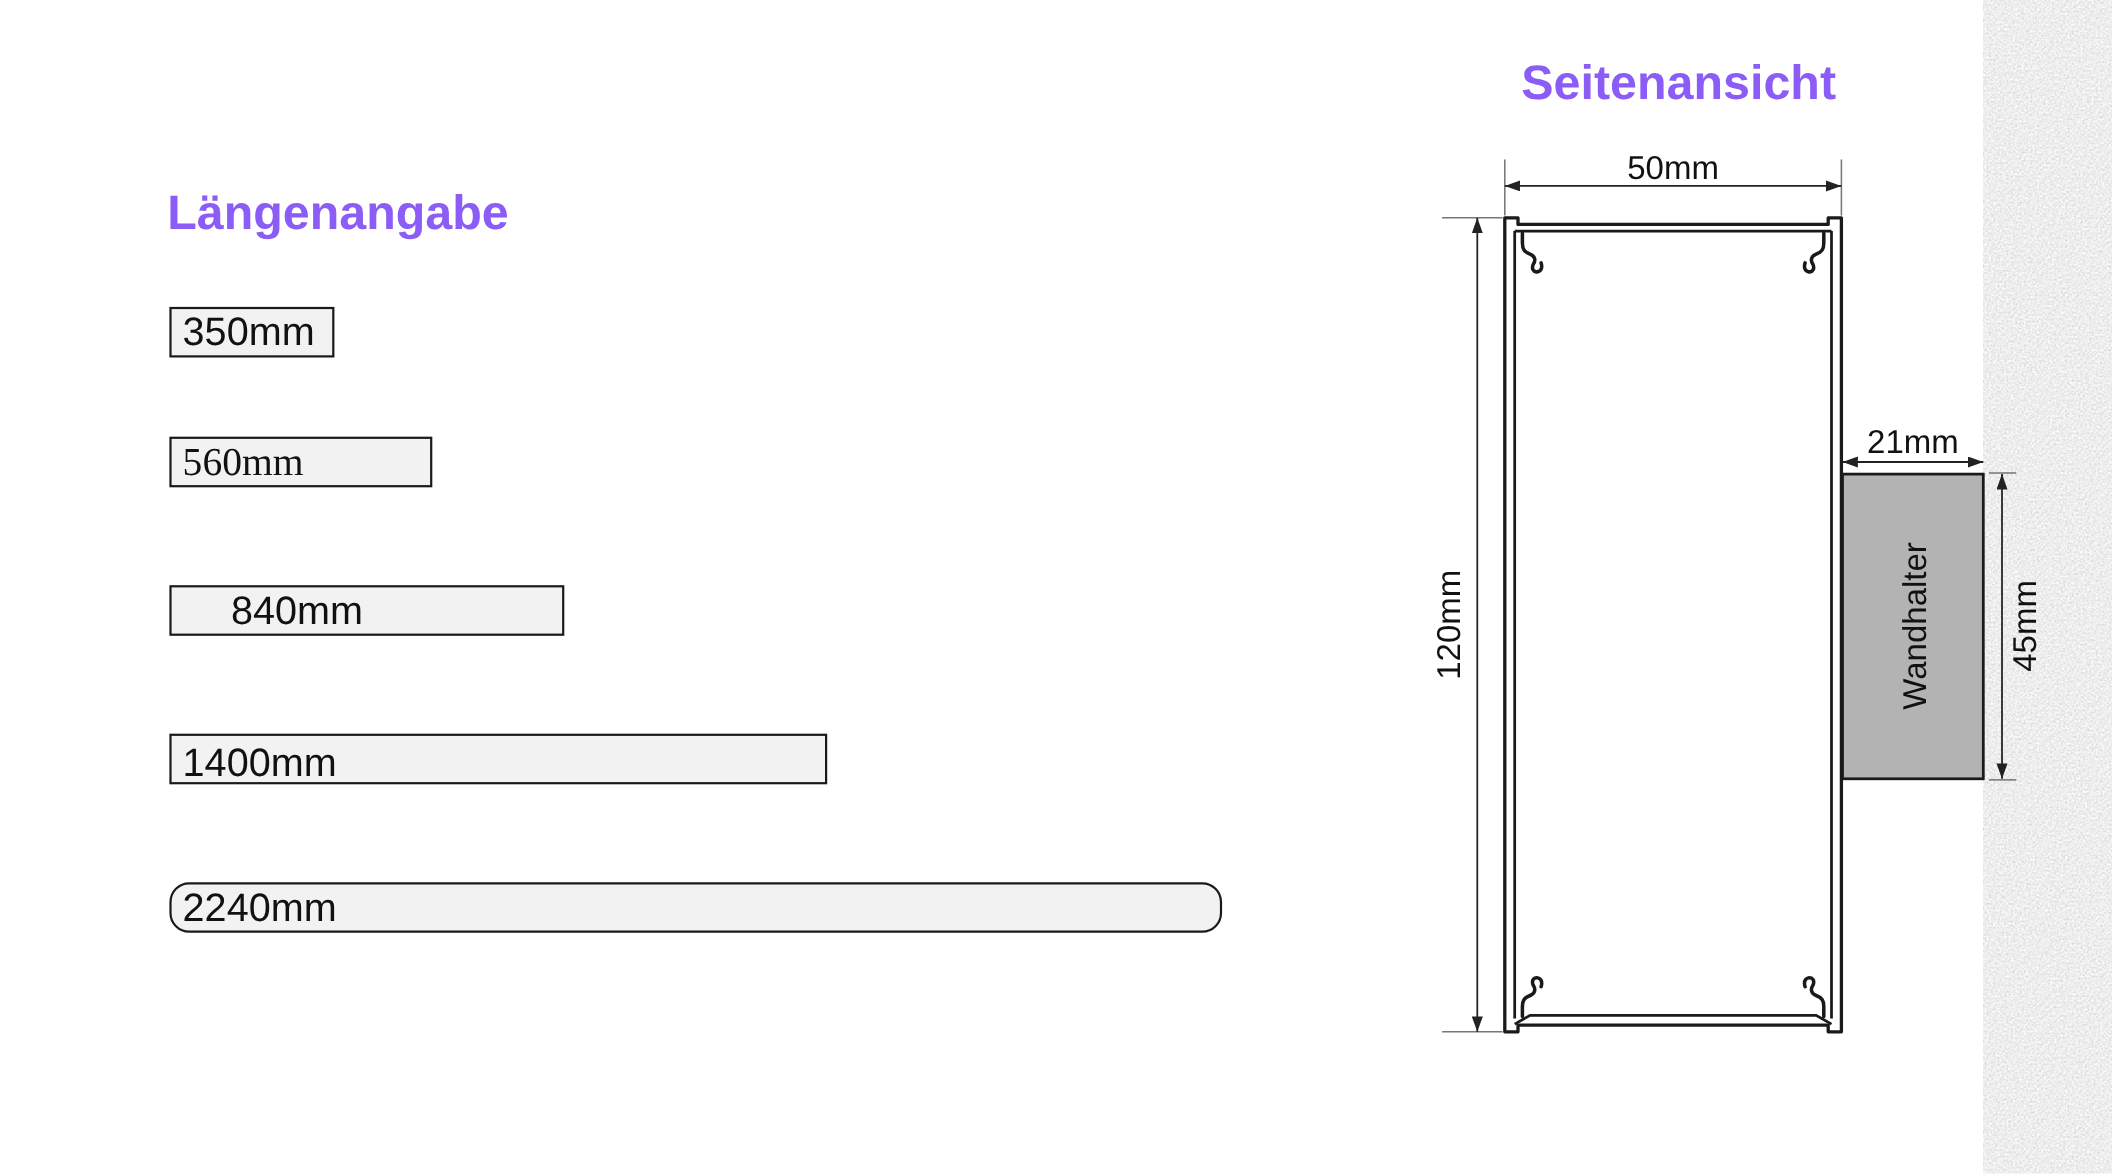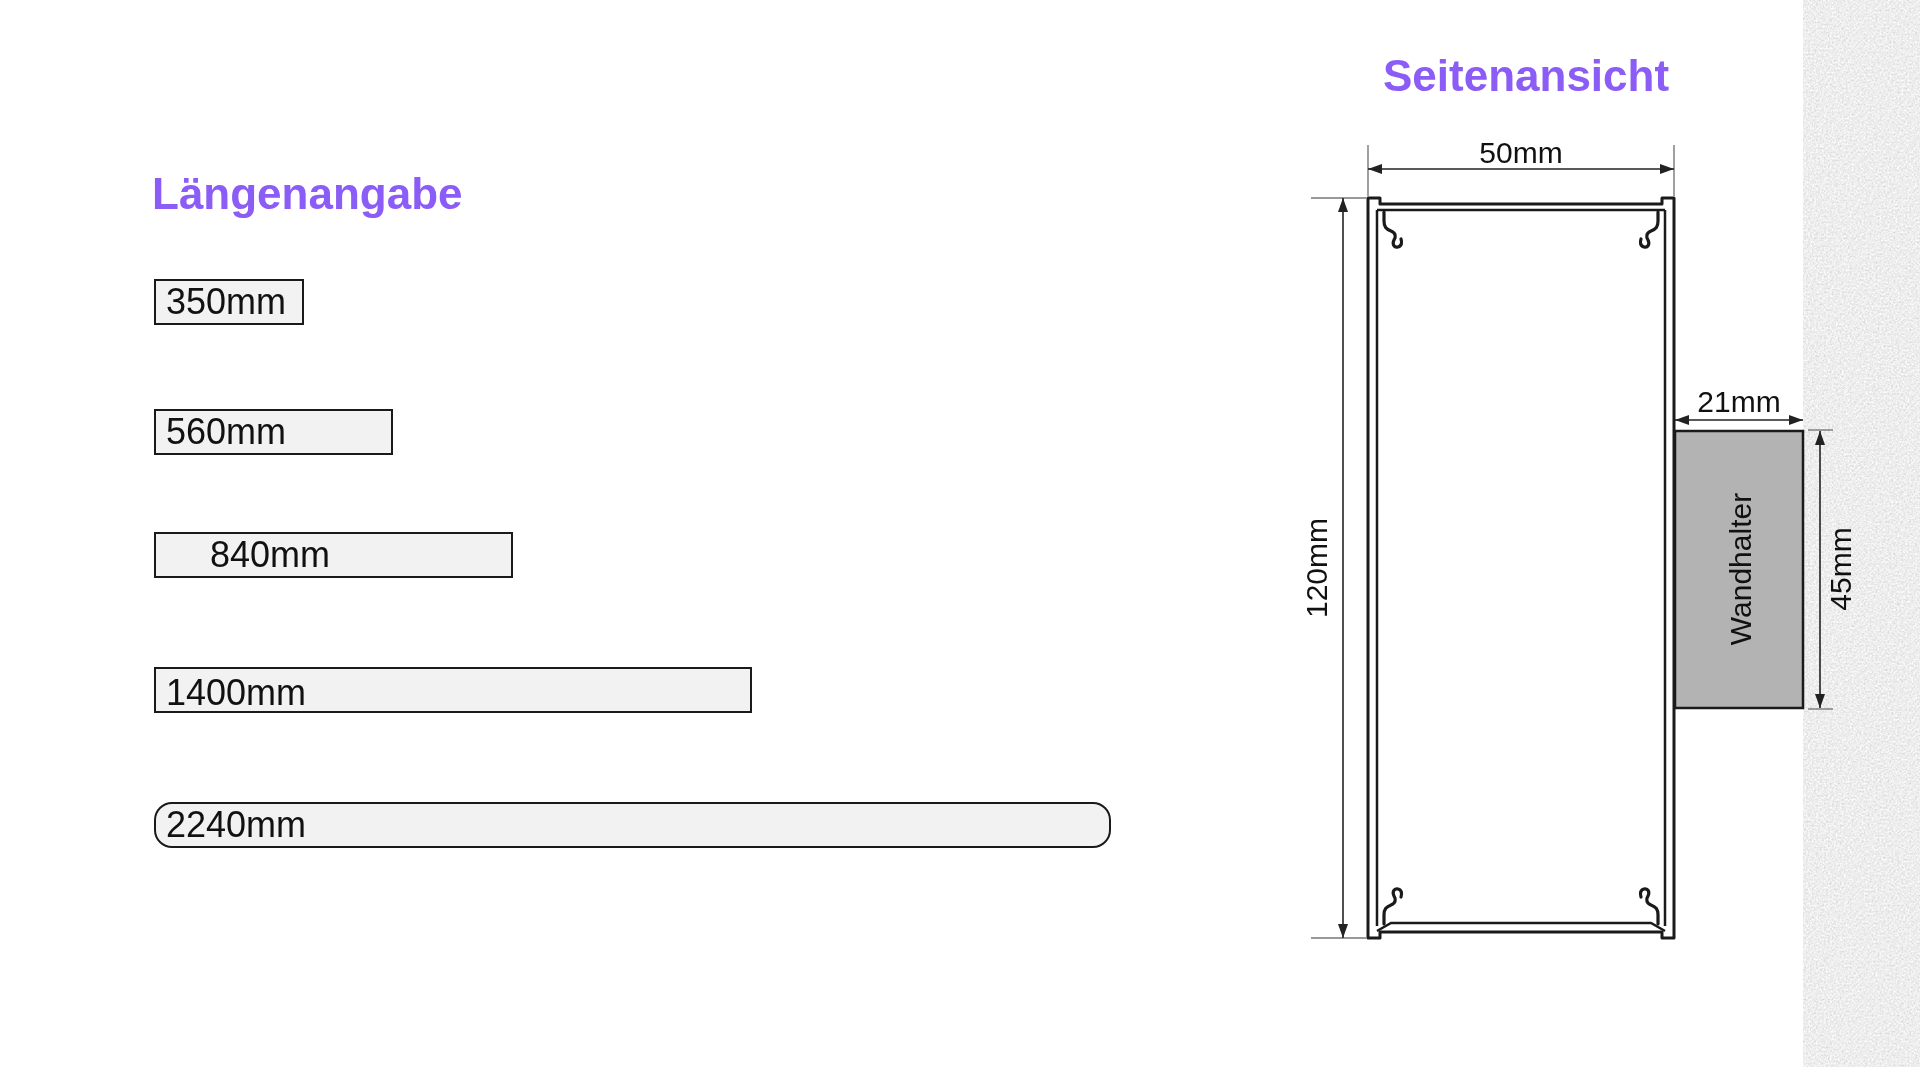--- a/index.html
+++ b/index.html
@@ -16,21 +16,21 @@
 
   .bar{
     position:absolute;left:154px;height:46px;
     background:#f2f2f2;border:2px solid #1a1a1a;box-sizing:border-box;
     display:flex;align-items:center;
   }
   .bar span{
     font-size:36px;line-height:1;color:#111;padding-left:10px;white-space:nowrap;
   }
   .bar0{top:266px;margin-top:13px;}
-  .bar1{top:409px;}
+  .bar1{top:397px;font-family:Liberation Serif, serif;}
   .bar2{top:532px;padding-left:44px;}
   .bar3{top:667px;align-items:flex-end;}
   .bar4{top:802px;border-radius:18px;}
 
   #drawing{position:absolute;left:0;top:0;pointer-events:none;}
 
   #drawing text{
     font-family:"Liberation Sans",sans-serif;
     font-size:30px;fill:#111;text-anchor:middle;
   }

